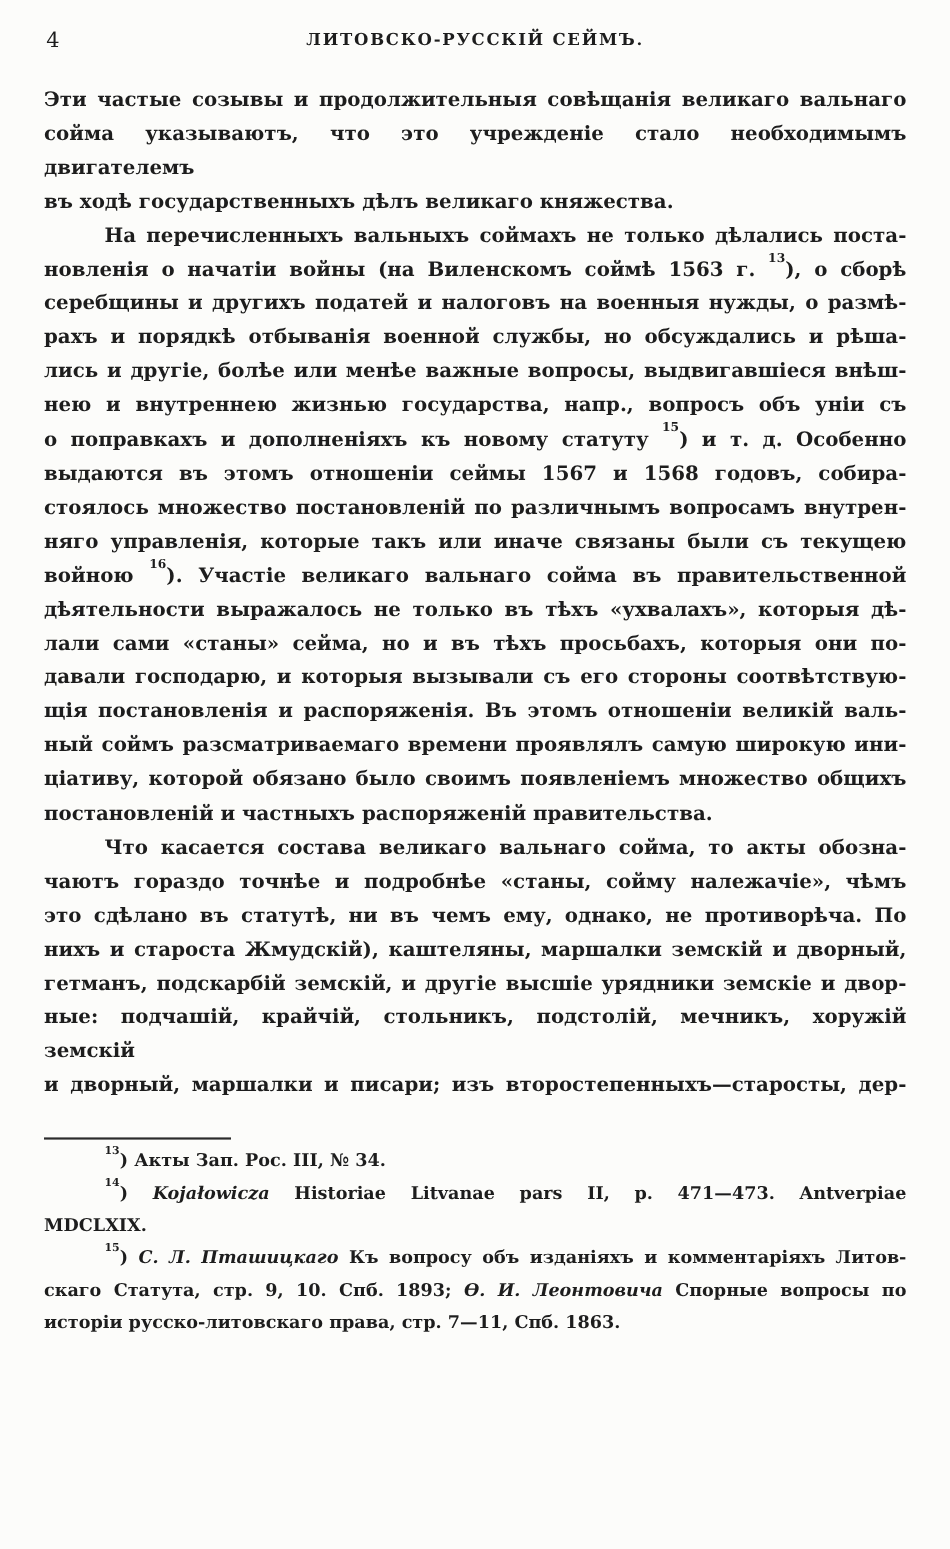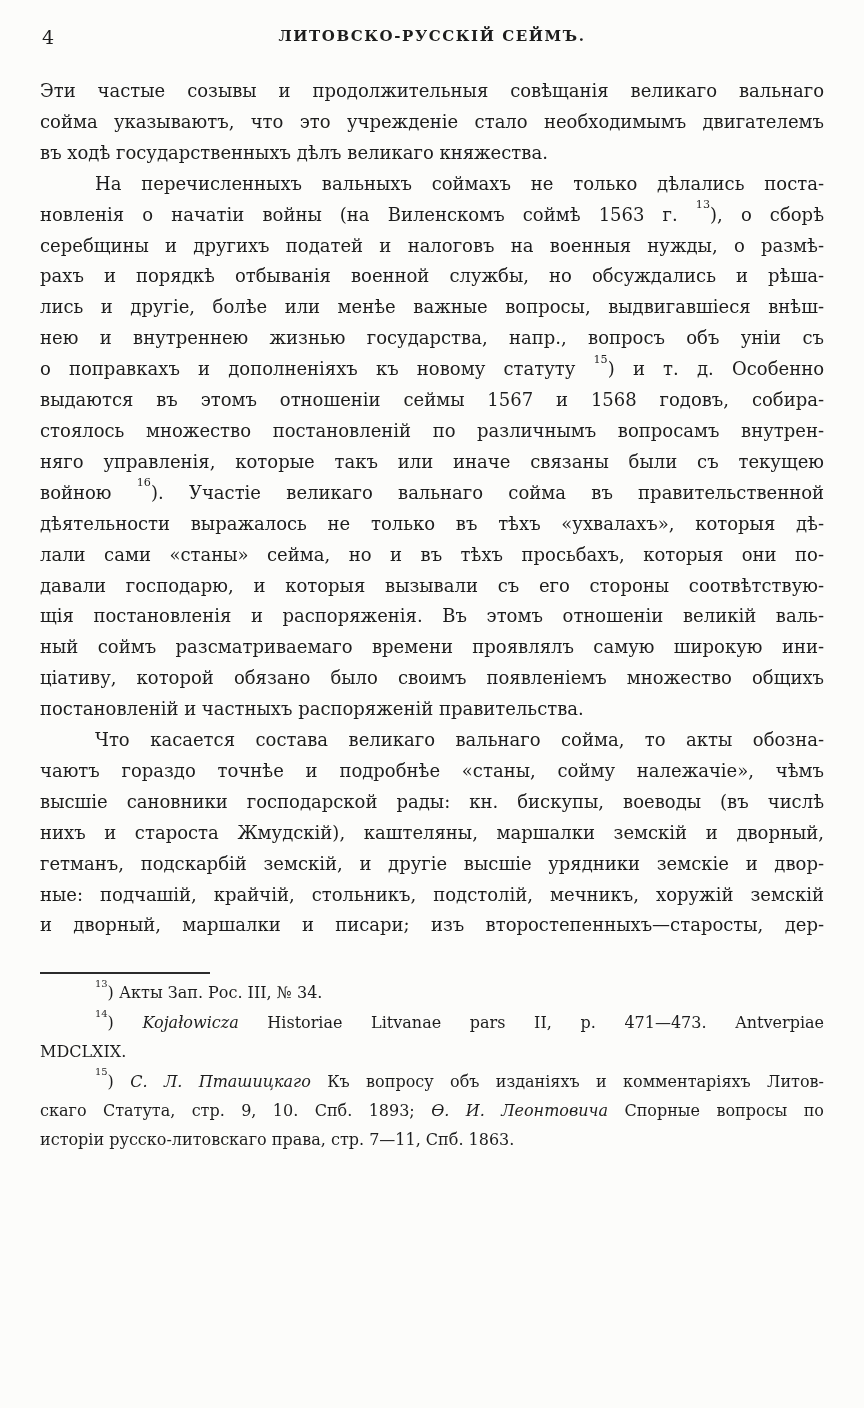--- a/index.html
+++ b/index.html
@@ -38,20 +38,21 @@
     margin-top: 26px;
     font-size: 18px;
   }
   .body-text .tline {
     line-height: 30.9px;
   }
   .tline {
     text-align: justify;
     text-align-last: justify;
     white-space: normal;
+    font-weight: bold;
   }
   .tline.indent { text-indent: 55px; }
   .tline.shortlast { text-align-last: left; }
   sup.fnref {
     font-size: 0.62em;
     line-height: 0;
     position: relative;
     top: -0.5em;
   }
   .fnrule {
@@ -99,21 +100,21 @@
         <div class="tline"><span>лали сами «станы» сейма, но и въ тѣхъ просьбахъ, которыя они по-</span></div>
         <div class="tline"><span>давали господарю, и которыя вызывали съ его стороны соотвѣтствую-</span></div>
         <div class="tline"><span>щія постановленія и распоряженія. Въ этомъ отношеніи великій валь-</span></div>
         <div class="tline"><span>ный соймъ разсматриваемаго времени проявлялъ самую широкую ини-</span></div>
         <div class="tline"><span>ціативу, которой обязано было своимъ появленіемъ множество общихъ</span></div>
         <div class="tline shortlast"><span>постановленій и частныхъ распоряженій правительства.</span></div>
       </div>
       <div class="para">
         <div class="tline indent"><span>Что касается состава великаго вальнаго сойма, то акты обозна-</span></div>
         <div class="tline"><span>чаютъ гораздо точнѣе и подробнѣе «станы, сойму належачіе», чѣмъ</span></div>
-        <div class="tline"><span>высшіе сановники господарской рады: кн. бискупы, воеводы (въ числѣ</span></div>
+        <div class="tline"><span>это сдѣлано въ статутѣ, ни въ чемъ ему, однако, не противорѣча. По</span></div>
         <div class="tline"><span>нихъ и староста Жмудскій), каштеляны, маршалки земскій и дворный,</span></div>
         <div class="tline"><span>гетманъ, подскарбій земскій, и другіе высшіе урядники земскіе и двор-</span></div>
         <div class="tline"><span>ные: подчашій, крайчій, стольникъ, подстолій, мечникъ, хоружій земскій</span></div>
         <div class="tline"><span>и дворный, маршалки и писари; изъ второстепенныхъ—старосты, дер-</span></div>
       </div>
     </div>
   <div class="fnrule"></div>
   <div class="footnotes">
       <div class="para">
         <div class="tline indent shortlast"><sup class="fnref">13</sup><span>) Акты Зап. Рос. III, № 34.</span></div>

